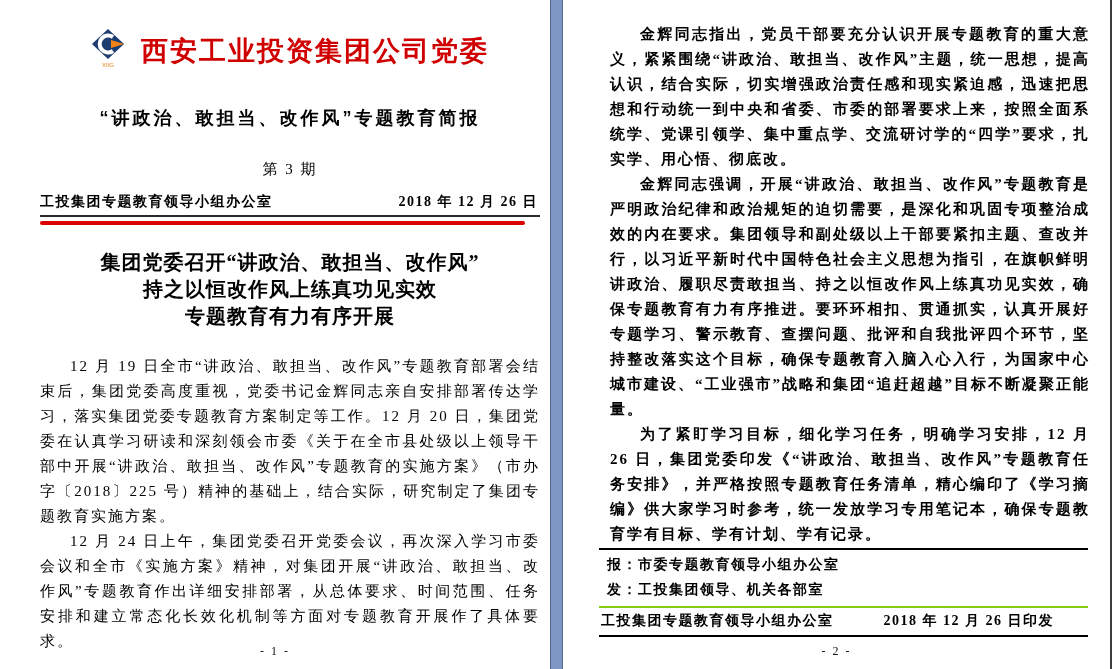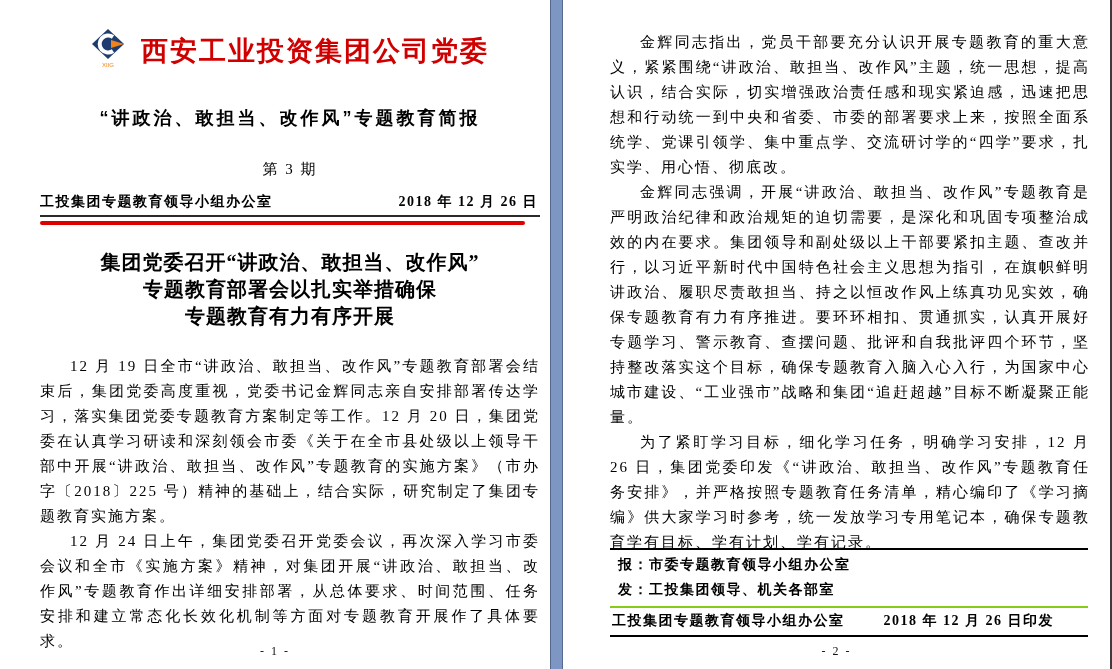--- a/index.html
+++ b/index.html
@@ -64,29 +64,29 @@
 
   
   .headline {
     margin-top: 24px; text-align: center;
     font-size: 20px; font-weight: bold; letter-spacing: 1px;
     line-height: 27px;
   }
 
   
   .body-block { margin-top: 24px; }
-  .page-right .body-block { margin-top: 8px; }
+  .page-right .body-block { margin-top: 0; font-weight: bold; }
   .body-para {
     font-size: 15px; line-height: 25px; letter-spacing: 2px;
     text-align: justify; text-indent: 2em;
   }
 
   
   .footer {
-    position: absolute; left: 47px; right: 22px; top: 548px;
+    position: absolute; left: 36px; right: 22px; top: 548px;
     border-top: 2px solid #000;
     font-weight: bold; font-size: 14px; letter-spacing: 1.5px;
   }
   .footer-line { padding: 5px 0 0 8px; line-height: 20px; }
   .footer-line.second { padding-bottom: 6px; border-bottom: 2px solid #84cc16; }
   .footer-issuer-row {
     display: flex; justify-content: space-between; align-items: baseline;
     padding: 4px 34px 5px 2px;
     border-bottom: 2px solid #000;
   }
@@ -121,21 +121,21 @@
     <div class="issue-no">第 3 期</div>
 
     <div class="issuer-row">
       <span>工投集团专题教育领导小组办公室</span>
       <span>2018 年 12 月 26 日</span>
     </div>
     <div class="red-rule"></div>
 
     <h1 class="headline">
       <span>集团党委召开“讲政治、敢担当、改作风”</span><br>
-      <span>专题教育部署会以扎实举措确保</span><br>
+      <span>持之以恒改作风上练真功见实效</span><br>
       <span>专题教育有力有序开展</span>
     </h1>
 
     <div class="body-block">
       <p class="body-para">12 月 19 日全市“讲政治、敢担当、改作风”专题教育部署会结束后，集团党委高度重视，党委书记金辉同志亲自安排部署传达学习，落实集团党委专题教育方案制定等工作。12 月 20 日，集团党委在认真学习研读和深刻领会市委《关于在全市县处级以上领导干部中开展“讲政治、敢担当、改作风”专题教育的实施方案》（市办字〔2018〕225 号）精神的基础上，结合实际，研究制定了集团专题教育实施方案。</p>
       <p class="body-para">12 月 24 日上午，集团党委召开党委会议，再次深入学习市委会议和全市《实施方案》精神，对集团开展“讲政治、敢担当、改作风”专题教育作出详细安排部署，从总体要求、时间范围、任务安排和建立常态化长效化机制等方面对专题教育开展作了具体要求。</p>
     </div>
 
     <div class="page-num">- 1 -</div>
   </div>

